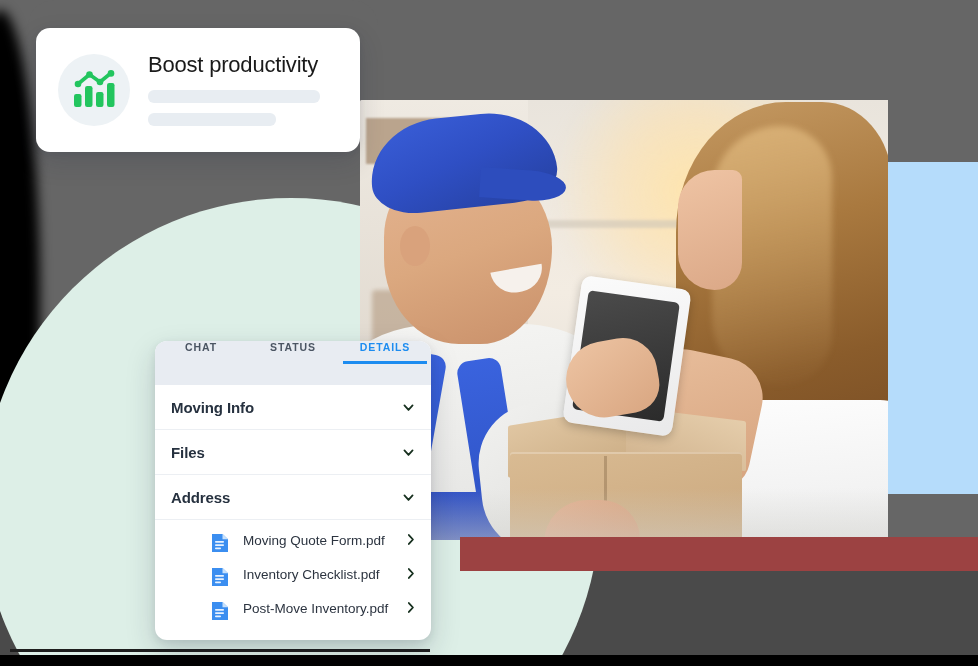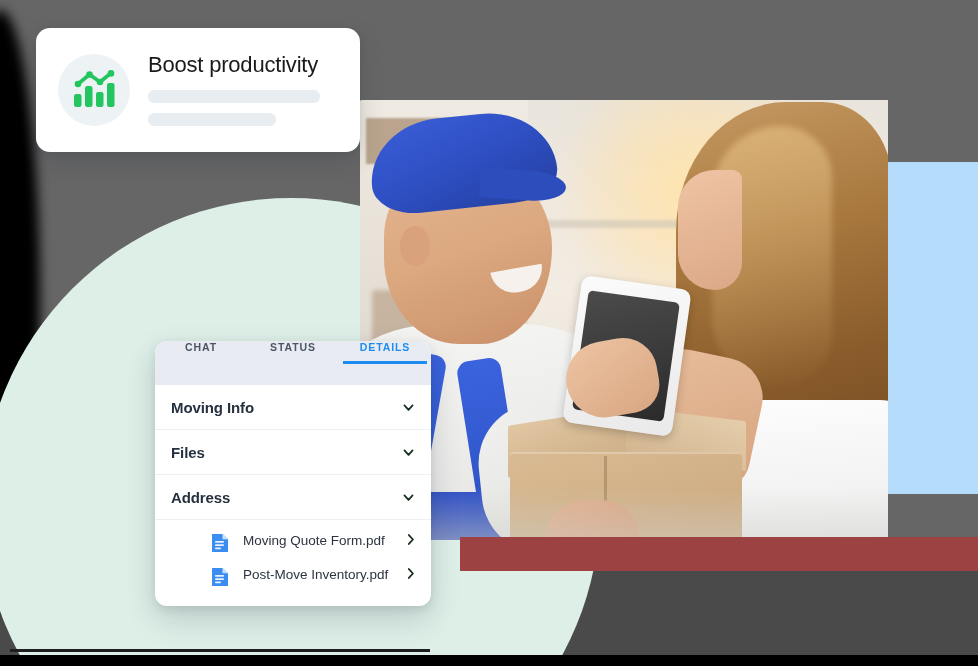--- a/index.html
+++ b/index.html
@@ -505,20 +505,33 @@
           <rect x="4" y="8" width="9" height="1.7" rx=".8" fill="#e8f2fe"></rect>
           <rect x="4" y="11.3" width="9" height="1.7" rx=".8" fill="#e8f2fe"></rect>
           <rect x="4" y="14.6" width="6" height="1.7" rx=".8" fill="#e8f2fe"></rect>
         </svg>
         <span class="file-name">Moving Quote Form.pdf</span>
         <svg class="chev-right" viewBox="0 0 10 16">
           <path d="M3 2.5 L8 8 L3 13.5" stroke="#17301f" stroke-width="2.2" fill="none" stroke-linecap="round" stroke-linejoin="round"></path>
         </svg>
       </div>
 
+      <div class="file-row">
+        <svg class="file-icon" viewBox="0 0 18 20">
+          <path d="M1 1 H11.5 L17 6.2 V19 H1 Z" fill="#3b8ef0"></path>
+          <path d="M11.5 1 L17 6.2 H11.5 Z" fill="#c9e2fb"></path>
+          <rect x="4" y="8" width="9" height="1.7" rx=".8" fill="#e8f2fe"></rect>
+          <rect x="4" y="11.3" width="9" height="1.7" rx=".8" fill="#e8f2fe"></rect>
+          <rect x="4" y="14.6" width="6" height="1.7" rx=".8" fill="#e8f2fe"></rect>
+        </svg>
+        <span class="file-name">Inventory Checklist.pdf</span>
+        <svg class="chev-right" viewBox="0 0 10 16">
+          <path d="M3 2.5 L8 8 L3 13.5" stroke="#17301f" stroke-width="2.2" fill="none" stroke-linecap="round" stroke-linejoin="round"></path>
+        </svg>
+      </div>
 
       <div class="file-row">
         <svg class="file-icon" viewBox="0 0 18 20">
           <path d="M1 1 H11.5 L17 6.2 V19 H1 Z" fill="#3b8ef0"></path>
           <path d="M11.5 1 L17 6.2 H11.5 Z" fill="#c9e2fb"></path>
           <rect x="4" y="8" width="9" height="1.7" rx=".8" fill="#e8f2fe"></rect>
           <rect x="4" y="11.3" width="9" height="1.7" rx=".8" fill="#e8f2fe"></rect>
           <rect x="4" y="14.6" width="6" height="1.7" rx=".8" fill="#e8f2fe"></rect>
         </svg>
         <span class="file-name">Post-Move Inventory.pdf</span>

